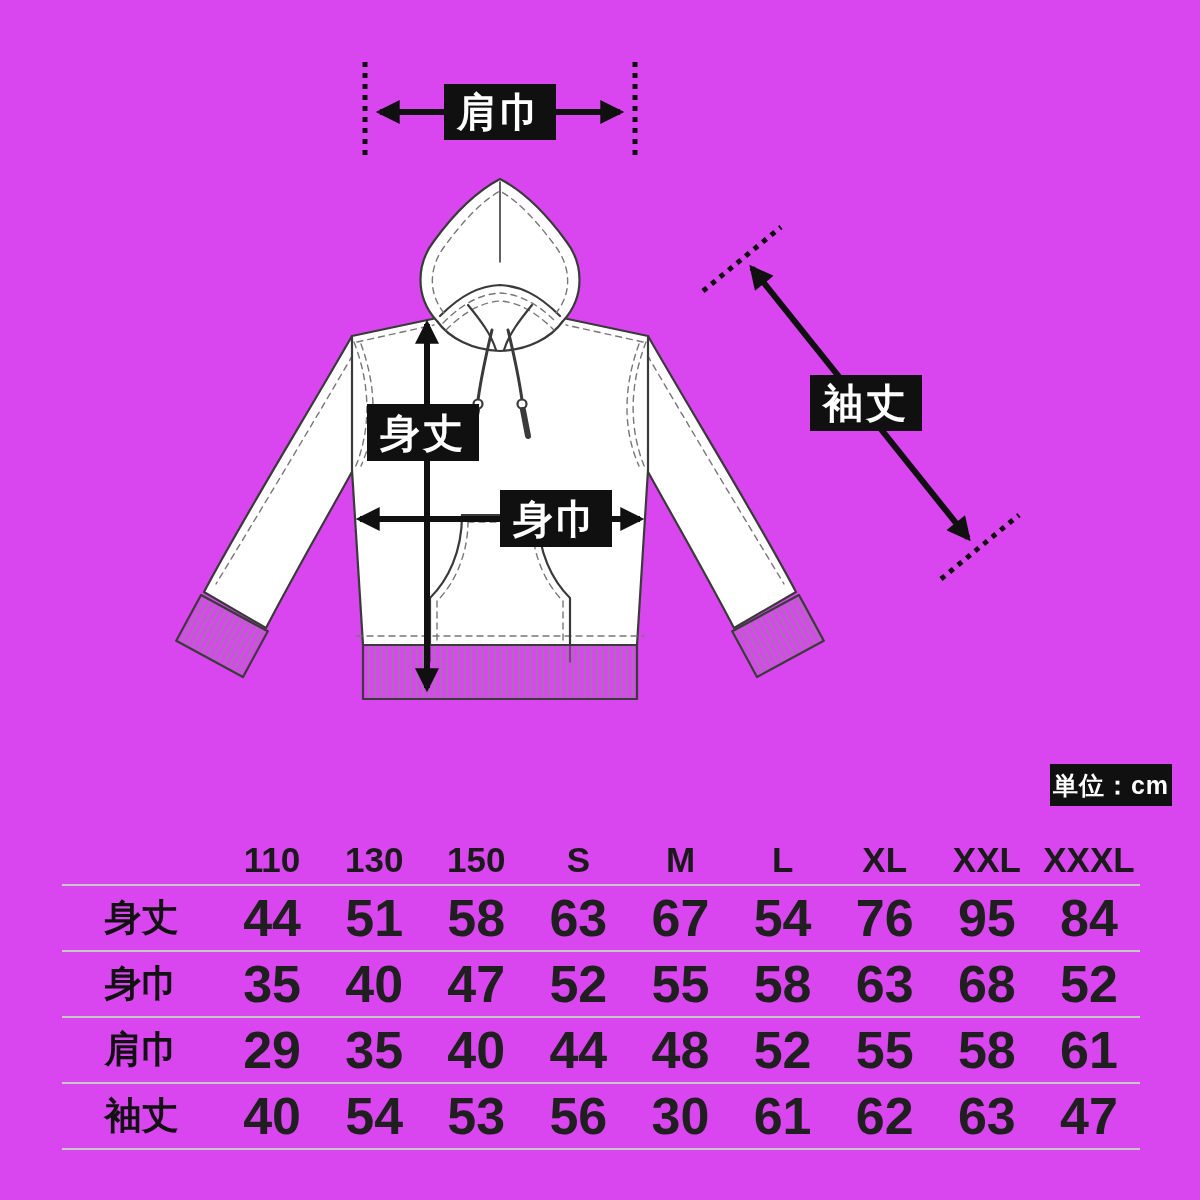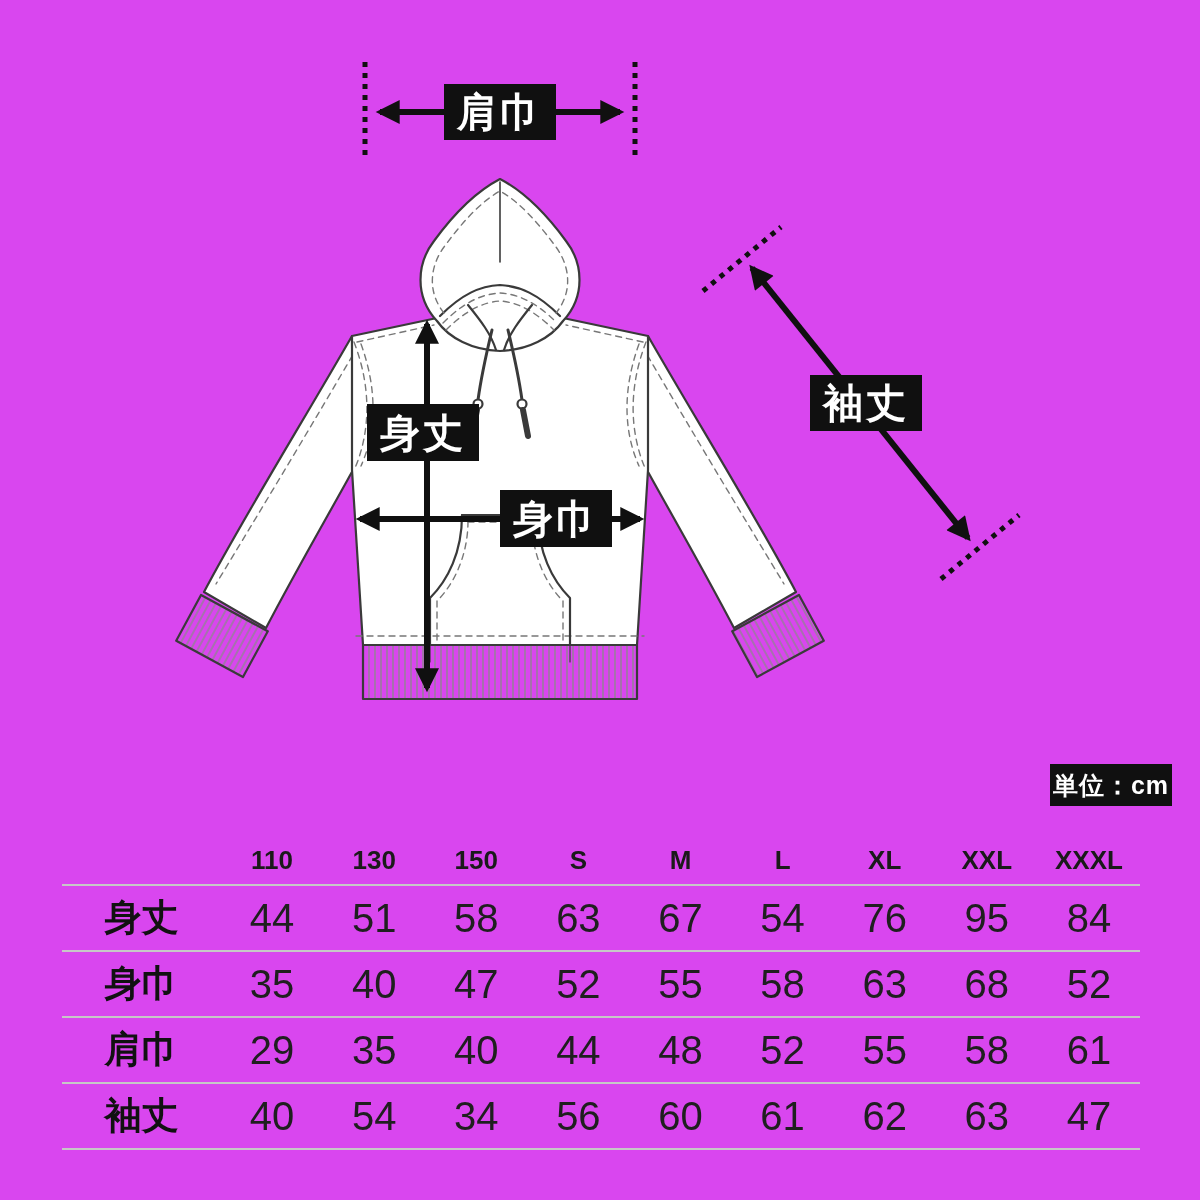--- a/index.html
+++ b/index.html
@@ -24,25 +24,25 @@
   }
   .size-table{
     position:absolute;left:62px;top:836px;width:1078px;
     border-collapse:collapse;table-layout:fixed;
   }
   .size-table col.c-label{width:159px;}
   .size-table th,.size-table td{
     text-align:center;vertical-align:middle;padding:0;white-space:nowrap;
   }
   .size-table thead th{
-    height:48px;font-size:26px;font-weight:bold;color:#1a1a1a;
+    height:48px;font-size:35px;font-weight:bold;color:#1a1a1a;
     border-bottom:2px solid #c7c7c7;
   }
   .size-table tbody tr{border-bottom:2px solid #c7c7c7;}
-  .size-table tbody td{height:64px;font-size:40px;font-weight:400;color:#1f1f1f;}
+  .size-table tbody td{height:64px;font-size:52px;font-weight:700;color:#1f1f1f;}
   .size-table tbody td.row-label{font-size:37px;font-weight:bold;color:#111;}
 </style>
 </head>
 <body>
 
 <div class="stage">
 
   <svg class="diagram-svg" width="1200" height="820" viewBox="0 0 1200 820">
     <defs>
       <marker id="ah" markerUnits="userSpaceOnUse" markerWidth="26" markerHeight="24" viewBox="0 0 10 10" refX="8.2" refY="5" orient="auto-start-reverse">
@@ -213,23 +213,23 @@
         <td>48</td>
         <td>52</td>
         <td>55</td>
         <td>58</td>
         <td>61</td>
       </tr>
       <tr>
         <td class="row-label">袖丈</td>
         <td>40</td>
         <td>54</td>
-        <td>34</td>
+        <td>53</td>
         <td>56</td>
-        <td>60</td>
+        <td>30</td>
         <td>61</td>
         <td>62</td>
         <td>63</td>
         <td>47</td>
       </tr>
     </tbody>
   </table>
 </div>
 
 </body></html>

